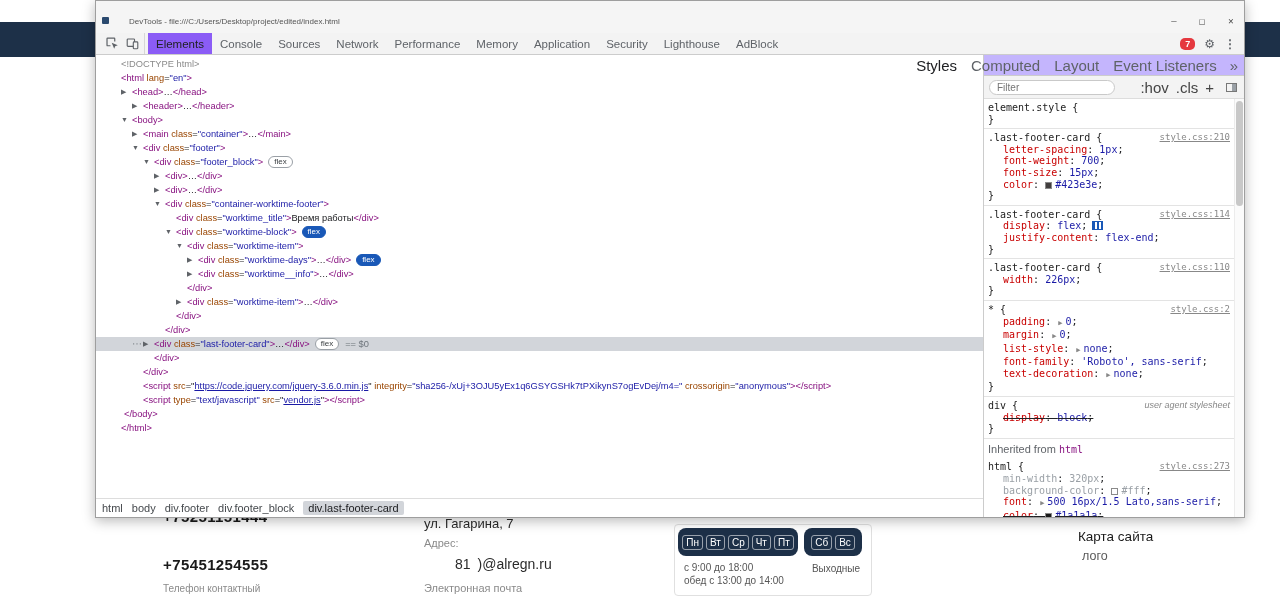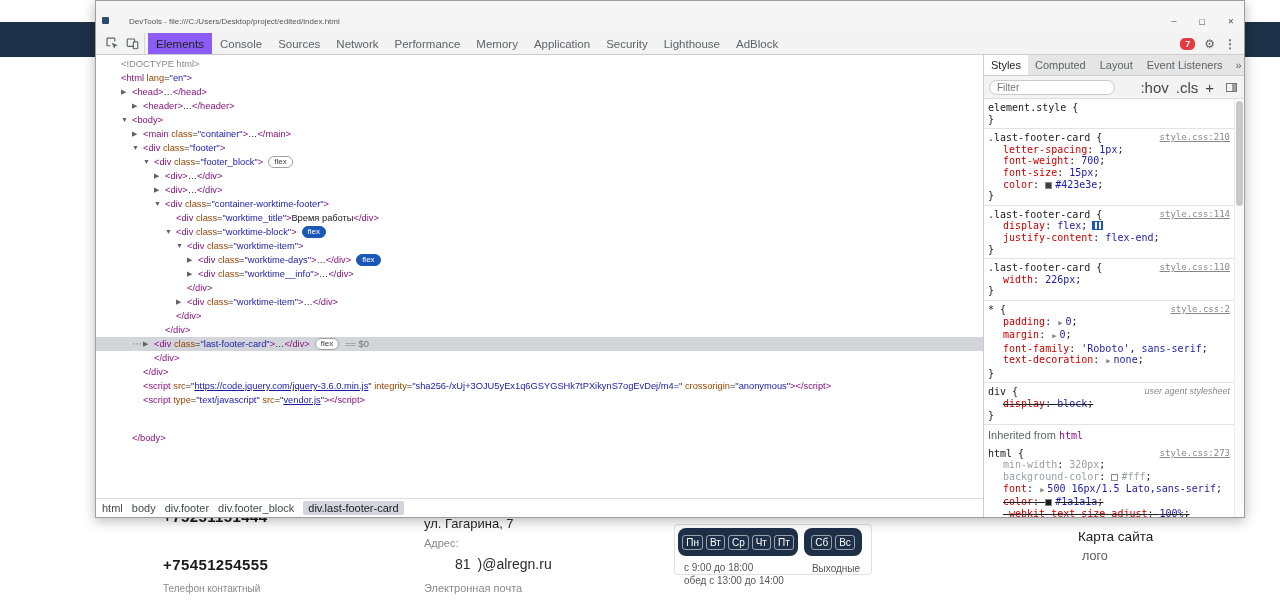--- a/index.html
+++ b/index.html
@@ -11,21 +11,21 @@
   .site-topbar { position:absolute; left:0; top:22px; width:1280px; height:35px; background:#1d3048; }
   .bp-phone1 { position:absolute; left:163px; top:508px; font-size:15px; font-weight:bold; color:#1a1a1a; letter-spacing:.4px; }
   .bp-label1 { position:absolute; left:163px; top:501px; font-size:16px; color:#8a8a8a; }
   .bp-phone2 { position:absolute; left:163px; top:556px; font-size:15px; font-weight:bold; color:#1a1a1a; letter-spacing:.4px; }
   .bp-label2 { position:absolute; left:163px; top:583px; font-size:10px; color:#8a8a8a; }
   .bp-addr { position:absolute; left:424px; top:516px; font-size:13px; color:#2b2b2b; }
   .bp-addr-label { position:absolute; left:424px; top:537px; font-size:11px; color:#8a8a8a; }
   .bp-email { position:absolute; left:455px; top:556px; font-size:14px; color:#2b2b2b; }
   .bp-email span { margin-right:7px; }
   .bp-email-label { position:absolute; left:424px; top:582px; font-size:11px; color:#8a8a8a; }
-  .worktime-card { position:absolute; left:674px; top:524px; width:198px; height:51px; border:1px solid #e0e0e0; border-radius:4px; background:#fff; padding:3px; }
+  .worktime-card { position:absolute; left:674px; top:524px; width:198px; height:72px; border:1px solid #e0e0e0; border-radius:4px; background:#fff; padding:3px; }
   .wt-row1 { display:flex; gap:6px; }
   .wt-pill { background:#1d3048; border-radius:8px; display:flex; align-items:center; justify-content:center; gap:3px; padding:4px 5px; height:28px; }
   .wt-weekdays { width:120px; }
   .wt-weekend { width:58px; }
   .day { font-size:10px; color:#fff; border:1px solid rgba(255,255,255,.55); border-radius:3px; padding:1px 3px; }
   .wt-row2 { display:flex; margin-top:3px; }
   .wt-times { width:126px; padding:2px 0 0 6px; font-size:10px; color:#555; line-height:13px; }
   .wt-note { flex:1; text-align:center; font-size:10px; color:#555; padding-top:4px; }
   .bp-sitemap { position:absolute; left:1078px; top:529px; font-size:13.5px; color:#1a1a1a; }
   .bp-logo { position:absolute; left:1082px; top:549px; font-size:12.5px; color:#5a5a5a; }
@@ -75,22 +75,22 @@
   .flex-badge.dark { background:#1958b7; color:#fff; border:1px solid #1958b7; }
   .sel-suffix { color:#6e757c; margin-left:6px; }
 
   .dt-crumbs { height:19px; border-top:1px solid #ddd; background:#fff; display:flex; align-items:center;
                padding:0 6px; gap:9px; font-size:11px; color:#45494d; flex:0 0 auto; }
   .crumb { white-space:nowrap; }
   .crumb.selected { background:#d2d5da; padding:1px 5px; border-radius:2px; color:#202124; }
 
   
   .dt-styles { width:260px; flex:0 0 260px; display:flex; flex-direction:column; background:#fff; min-height:0; }
-  .st-tabs { height:21px; background:#e5e5e5; border-bottom:1px solid #ccc; display:flex; align-items:center;
-             font-size:11px; color:#5f6368; flex:0 0 auto; }
+  .st-tabs { height:21px; background:#c4b5fd; border-bottom:1px solid #ccc; display:flex; align-items:center;
+             font-size:15px; color:#5f6368; flex:0 0 auto;justify-content:flex-end; }
   .st-tab { padding:0 7px; height:100%; display:flex; align-items:center; white-space:nowrap; }
   .st-tab.selected { background:#fff; color:#202124; }
   .st-tab.more { margin-left:auto; padding:0 6px; }
   .st-filter { height:23px; background:#f3f3f3; border-bottom:1px solid #ddd; display:flex; align-items:center;
                padding:0 5px; gap:12px; flex:0 0 auto; }
   .filter-input { width:126px; height:15px; font-size:10px; font-family:"Liberation Sans",sans-serif;
                   border:1px solid #c9c9c9; border-radius:8px; padding:0 7px; background:#fff; color:#333; outline:none; }
   .st-btns { margin-left:auto; display:flex; gap:7px; align-items:center; }
   .st-btn { font-size:15px; color:#444; }
   .panel-icon { width:11px; height:9px; border:1px solid #777;
@@ -228,21 +228,22 @@
           <div class="dom-line" style="padding-left: 91px;"><span class="arrow">▶</span><span class="t-tag">&lt;div</span><span class="t-attr"> class</span><span class="t-pn">=</span><span class="t-val">"worktime__info"</span><span class="t-tag">&gt;</span><span class="t-txt">…</span><span class="t-tag">&lt;/div&gt;</span></div>
           <div class="dom-line" style="padding-left: 80px;"><span class="arrow"></span><span class="t-tag">&lt;/div&gt;</span></div>
           <div class="dom-line" style="padding-left: 80px;"><span class="arrow">▶</span><span class="t-tag">&lt;div</span><span class="t-attr"> class</span><span class="t-pn">=</span><span class="t-val">"worktime-item"</span><span class="t-tag">&gt;</span><span class="t-txt">…</span><span class="t-tag">&lt;/div&gt;</span></div>
           <div class="dom-line" style="padding-left: 69px;"><span class="arrow"></span><span class="t-tag">&lt;/div&gt;</span></div>
           <div class="dom-line" style="padding-left: 58px;"><span class="arrow"></span><span class="t-tag">&lt;/div&gt;</span></div>
           <div class="dom-line selected" style="padding-left: 36px;"><span class="dots">⋯</span><span class="arrow">▶</span><span class="t-tag">&lt;div</span><span class="t-attr"> class</span><span class="t-pn">=</span><span class="t-val">"last-footer-card"</span><span class="t-tag">&gt;</span><span class="t-txt">…</span><span class="t-tag">&lt;/div&gt;</span><span class="flex-badge light">flex</span><span class="sel-suffix">== $0</span></div>
           <div class="dom-line" style="padding-left: 47px;"><span class="arrow"></span><span class="t-tag">&lt;/div&gt;</span></div>
           <div class="dom-line" style="padding-left: 36px;"><span class="arrow"></span><span class="t-tag">&lt;/div&gt;</span></div>
           <div class="dom-line" style="padding-left: 36px;"><span class="arrow"></span><span class="t-tag">&lt;script</span><span class="t-attr"> src</span><span class="t-pn">="</span><span class="t-link">https://code.jquery.com/jquery-3.6.0.min.js</span><span class="t-pn">"</span><span class="t-attr"> integrity</span><span class="t-pn">=</span><span class="t-val">"sha256-/xUj+3OJU5yEx1q6GSYGSHk7tPXikynS7ogEvDej/m4="</span><span class="t-attr"> crossorigin</span><span class="t-pn">=</span><span class="t-val">"anonymous"</span><span class="t-tag">&gt;</span><span class="t-tag">&lt;/script&gt;</span></div>
           <div class="dom-line" style="padding-left: 36px;"><span class="arrow"></span><span class="t-tag">&lt;script</span><span class="t-attr"> type</span><span class="t-pn">=</span><span class="t-val">"text/javascript"</span><span class="t-attr"> src</span><span class="t-pn">="</span><span class="t-link">vendor.js</span><span class="t-pn">"</span><span class="t-tag">&gt;</span><span class="t-tag">&lt;/script&gt;</span></div>
-          <div class="dom-line" style="padding-left: 25px; margin-top: 24px;"><span class="arrow"></span><span class="t-tag">&lt;/body&gt;</span></div>
+          <div class="dom-line" style="padding-left: 17px;"><span class="arrow"></span><span class="t-tag">&lt;/body&gt;</span></div>
+          <div class="dom-line" style="padding-left: 14px;"><span class="arrow"></span><span class="t-tag">&lt;/html&gt;</span></div>
         </div>
       <div id="dt-crumbs" class="dt-crumbs">
           <span class="crumb">html</span>
           <span class="crumb">body</span>
           <span class="crumb">div.footer</span>
           <span class="crumb">div.footer_block</span>
           <span class="crumb selected">div.last-footer-card</span>
         </div>
     </div>
 
@@ -301,20 +302,21 @@
             <div class="prop"><span><span class="n">width</span>: <span class="v">226px</span>;</span></div>
             <div class="rule-close">}</div>
           </div>
           <div class="rule">
             <div class="rule-head">
               <span class="selector">* {</span>
               <span class="rule-link">style.css:2</span>
             </div>
             <div class="prop"><span><span class="n">padding</span>: <span class="exp">▶</span><span class="v">0</span>;</span></div>
             <div class="prop"><span><span class="n">margin</span>: <span class="exp">▶</span><span class="v">0</span>;</span></div>
+            <div class="prop"><span><span class="n">list-style</span>: <span class="exp">▶</span><span class="v">none</span>;</span></div>
             <div class="prop"><span><span class="n">font-family</span>: <span class="v">'Roboto', sans-serif</span>;</span></div>
             <div class="prop"><span><span class="n">text-decoration</span>: <span class="exp">▶</span><span class="v">none</span>;</span></div>
             <div class="rule-close">}</div>
           </div>
           <div class="rule">
             <div class="rule-head">
               <span class="selector">div {</span>
               <span class="rule-link ua">user agent stylesheet</span>
             </div>
             <div class="prop"><span class="struck"><span class="n">display</span>: <span class="v">block</span>;</span></div>

